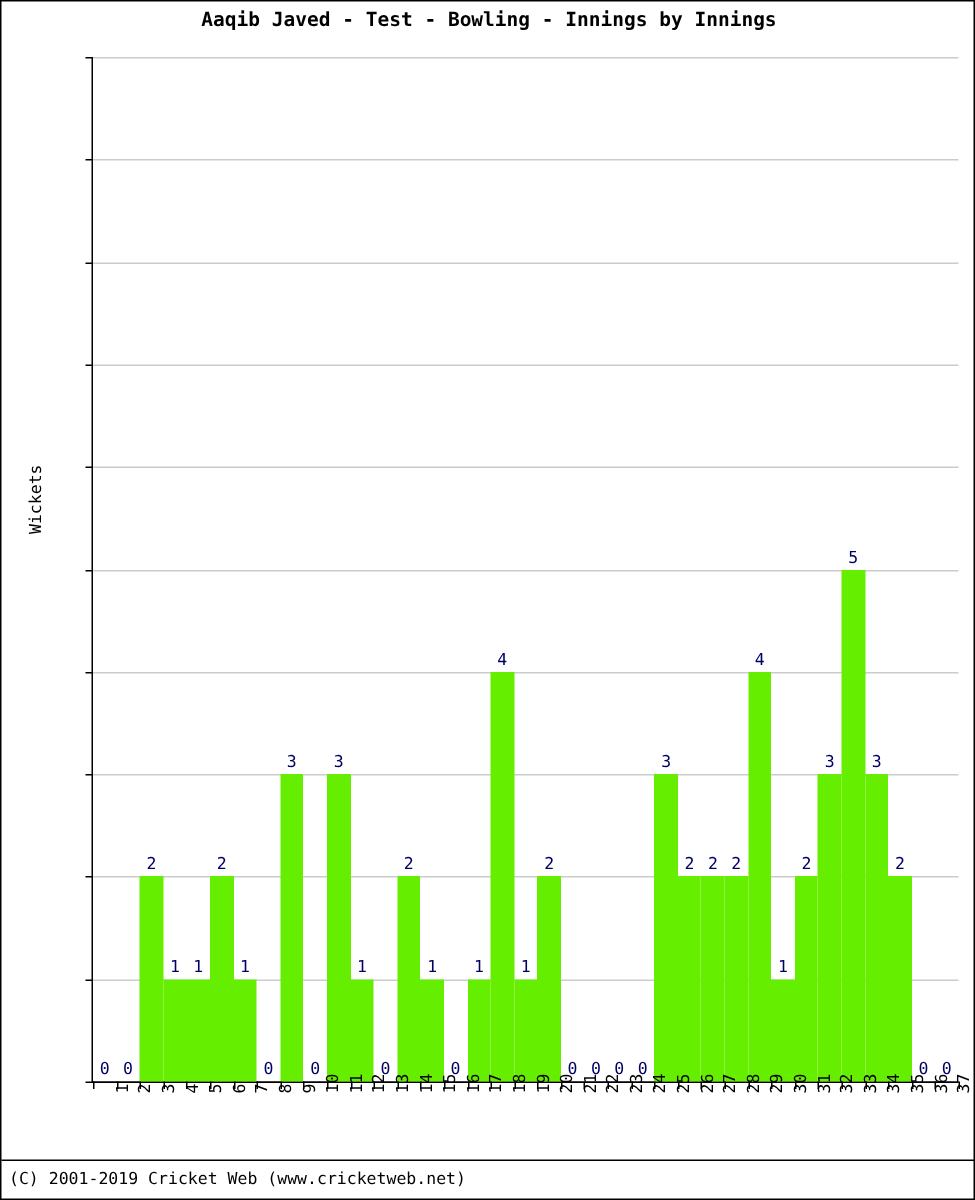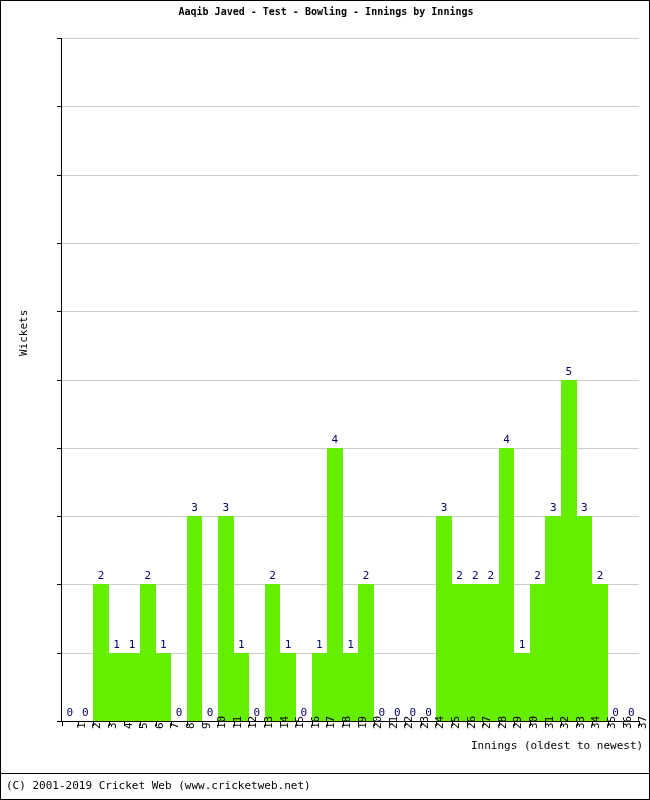--- a/index.html
+++ b/index.html
@@ -22,21 +22,21 @@
     border: 1px solid #000000;
     background: #ffffff;
   }
   
   #chart-title {
     position: absolute;
     left: 0;
     top: 5px;
     width: 650px;
     text-align: center;
-    font-size: 10px;
+    font-size: 13px;
     font-weight: bold;
     color: #000000;
     letter-spacing: 0px;
     white-space: nowrap;
   }
   
   #plot-area {
     position: absolute;
     left: 60px;
     top: 37px;
@@ -301,19 +301,18 @@
         <div class="x-tick-mark" style="left: 530px; top: 683px;"></div>
         <div class="x-tick-label" style="left: 543.014px; top: 691px;">35</div>
         <div class="x-tick-mark" style="left: 546px; top: 683px;"></div>
         <div class="x-tick-label" style="left: 558.608px; top: 691px;">36</div>
         <div class="x-tick-mark" style="left: 561px; top: 683px;"></div>
         <div class="x-tick-label" style="left: 574.203px; top: 691px;">37</div>
         <div class="x-tick-mark" style="left: 577px; top: 683px;"></div>
       </div>
   </div>
 
-  <div id="x-axis-title">Innings (oldest to newest)</div>
 
   <div id="footer-bar">
     <div id="footer-text">(C) 2001-2019 Cricket Web (www.cricketweb.net)</div>
   </div>
 
 </div>
 
 </body></html>

